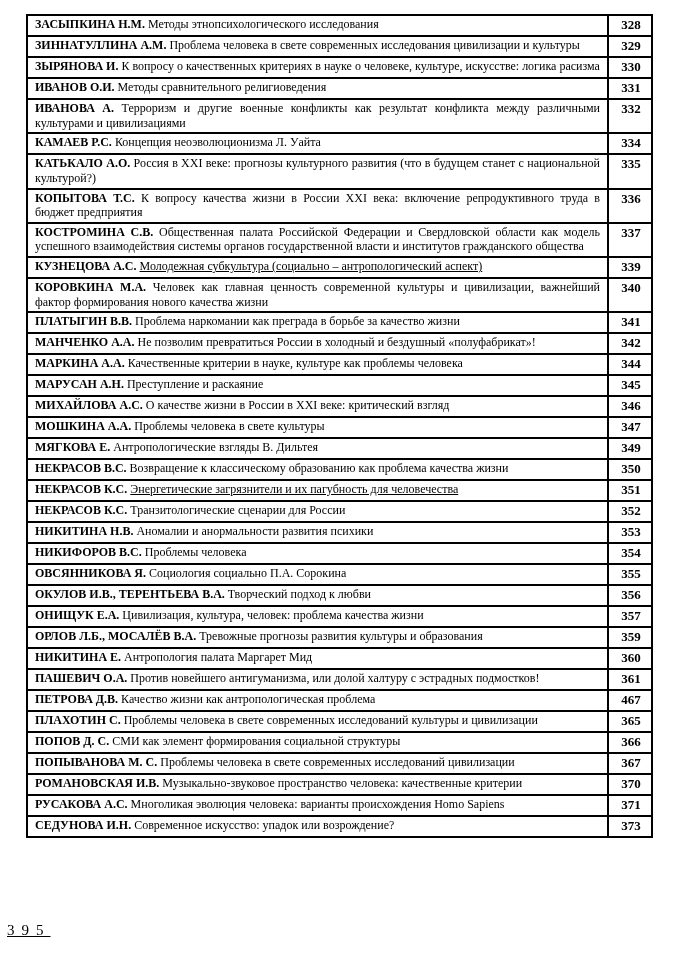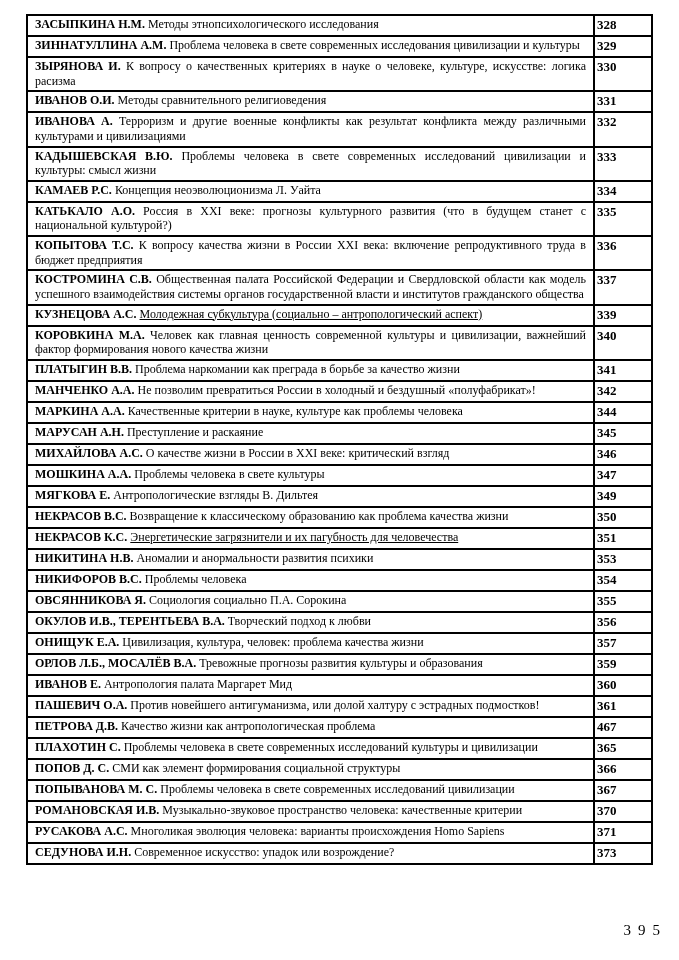--- a/index.html
+++ b/index.html
@@ -38,35 +38,36 @@
   }
   td.entry-cell .author {
     font-weight: bold;
     white-space: normal;
   }
   td.entry-cell .title.underline {
     text-decoration: underline;
   }
   td.page-cell {
     width: 40px;
-    padding: 1px 14px 2px 2px;
+    padding: 1px 0 2px 2px;
     font-size: 13px;
     font-weight: bold;
-    text-align: left;
+    text-align: center;
     vertical-align: top;
   }
   .footer-page-number {
     position: absolute;
     left: 0;
-    right: 12px;
+    right: 4px;
     top: 922px;
-    text-align: right;
+    text-align: left;
     font-size: 15px;
     letter-spacing: 7px;
     text-indent: 7px; 
+    text-decoration: underline;
   }
 </style>
 </head>
 <body>
 
 <div class="page">
   <table class="toc">
     <tbody>
         <tr>
           <td class="entry-cell"><span class="author">ЗАСЫПКИНА Н.М. </span><span class="title">Методы этнопсихологического исследования</span></td>
@@ -82,24 +83,20 @@
         </tr>
         <tr>
           <td class="entry-cell"><span class="author">ИВАНОВ О.И. </span><span class="title">Методы сравнительного религиоведения</span></td>
           <td class="page-cell">331</td>
         </tr>
         <tr>
           <td class="entry-cell"><span class="author">ИВАНОВА А. </span><span class="title">Терроризм и другие военные конфликты как результат конфликта между различными культурами и цивилизациями</span></td>
           <td class="page-cell">332</td>
         </tr>
         <tr>
-          <td class="entry-cell"><span class="author">КАДЫШЕВСКАЯ В.Ю. </span><span class="title">Проблемы человека в свете современных исследований цивилизации и культуры: смысл жизни</span></td>
-          <td class="page-cell">333</td>
-        </tr>
-        <tr>
           <td class="entry-cell"><span class="author">КАМАЕВ Р.С. </span><span class="title">Концепция неоэволюционизма Л. Уайта</span></td>
           <td class="page-cell">334</td>
         </tr>
         <tr>
           <td class="entry-cell"><span class="author">КАТЬКАЛО А.О. </span><span class="title">Россия в XXI веке: прогнозы культурного развития (что в будущем станет с национальной культурой?)</span></td>
           <td class="page-cell">335</td>
         </tr>
         <tr>
           <td class="entry-cell"><span class="author">КОПЫТОВА Т.С. </span><span class="title">К вопросу качества жизни в России XXI века: включение репродуктивного труда в бюджет предприятия</span></td>
           <td class="page-cell">336</td>
@@ -146,20 +143,24 @@
         </tr>
         <tr>
           <td class="entry-cell"><span class="author">НЕКРАСОВ В.С. </span><span class="title">Возвращение к классическому образованию как проблема качества жизни</span></td>
           <td class="page-cell">350</td>
         </tr>
         <tr>
           <td class="entry-cell"><span class="author">НЕКРАСОВ К.С. </span><span class="title underline">Энергетические загрязнители и их пагубность для человечества</span></td>
           <td class="page-cell">351</td>
         </tr>
         <tr>
+          <td class="entry-cell"><span class="author">НЕКРАСОВ К.С. </span><span class="title">Транзитологические сценарии для России</span></td>
+          <td class="page-cell">352</td>
+        </tr>
+        <tr>
           <td class="entry-cell"><span class="author">НИКИТИНА Н.В. </span><span class="title">Аномалии и анормальности развития психики</span></td>
           <td class="page-cell">353</td>
         </tr>
         <tr>
           <td class="entry-cell"><span class="author">НИКИФОРОВ В.С. </span><span class="title">Проблемы человека</span></td>
           <td class="page-cell">354</td>
         </tr>
         <tr>
           <td class="entry-cell"><span class="author">ОВСЯННИКОВА Я. </span><span class="title">Социология социально П.А. Сорокина</span></td>
           <td class="page-cell">355</td>
@@ -170,21 +171,21 @@
         </tr>
         <tr>
           <td class="entry-cell"><span class="author">ОНИЩУК Е.А. </span><span class="title">Цивилизация, культура, человек: проблема качества жизни</span></td>
           <td class="page-cell">357</td>
         </tr>
         <tr>
           <td class="entry-cell"><span class="author">ОРЛОВ Л.Б., МОСАЛЁВ В.А. </span><span class="title">Тревожные прогнозы развития культуры и образования</span></td>
           <td class="page-cell">359</td>
         </tr>
         <tr>
-          <td class="entry-cell"><span class="author">ИВАНОВ Е. </span><span class="title">Антропология палата Маргарет Мид</span></td>
+          <td class="entry-cell"><span class="author">НИКИТИНА Е. </span><span class="title">Антропология палата Маргарет Мид</span></td>
           <td class="page-cell">360</td>
         </tr>
         <tr>
           <td class="entry-cell"><span class="author">ПАШЕВИЧ О.А. </span><span class="title">Против новейшего антигуманизма, или долой халтуру с эстрадных подмостков!</span></td>
           <td class="page-cell">361</td>
         </tr>
         <tr>
           <td class="entry-cell"><span class="author">ПЕТРОВА Д.В. </span><span class="title">Качество жизни как антропологическая проблема</span></td>
           <td class="page-cell">467</td>
         </tr>

